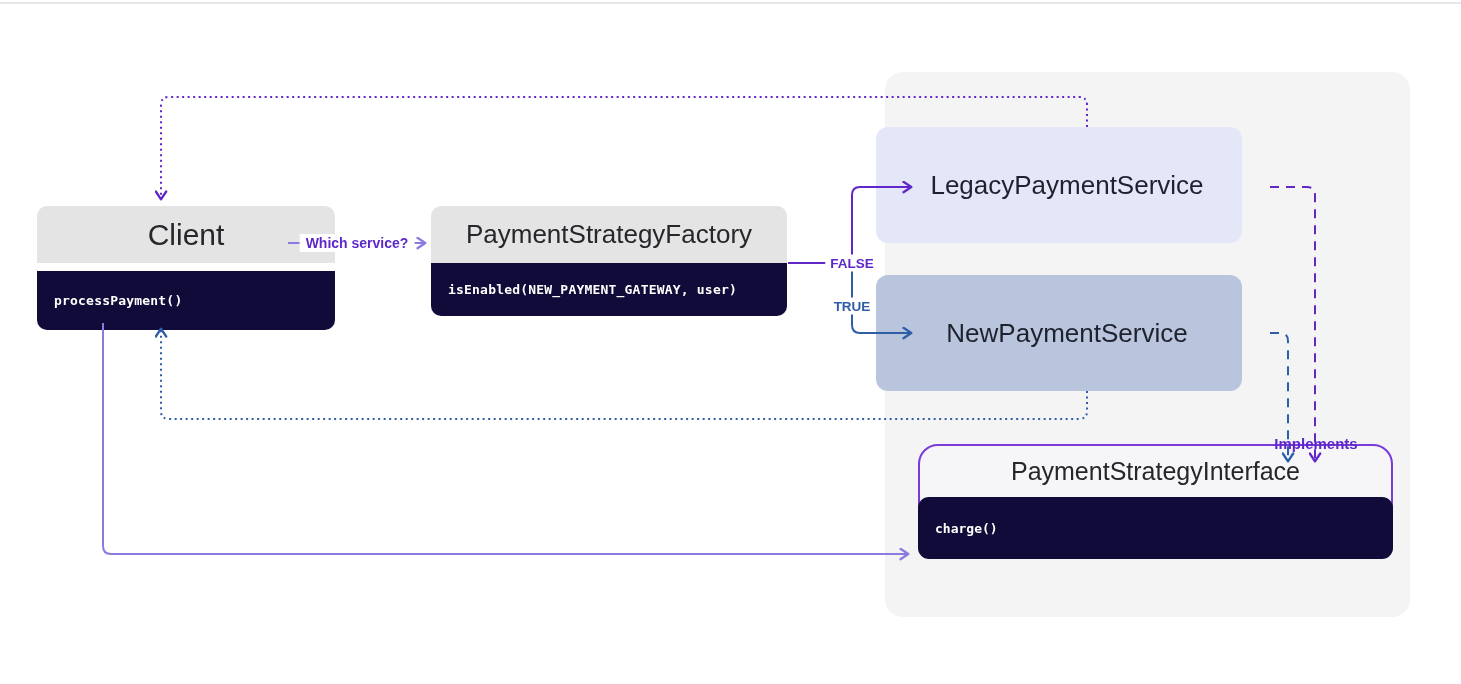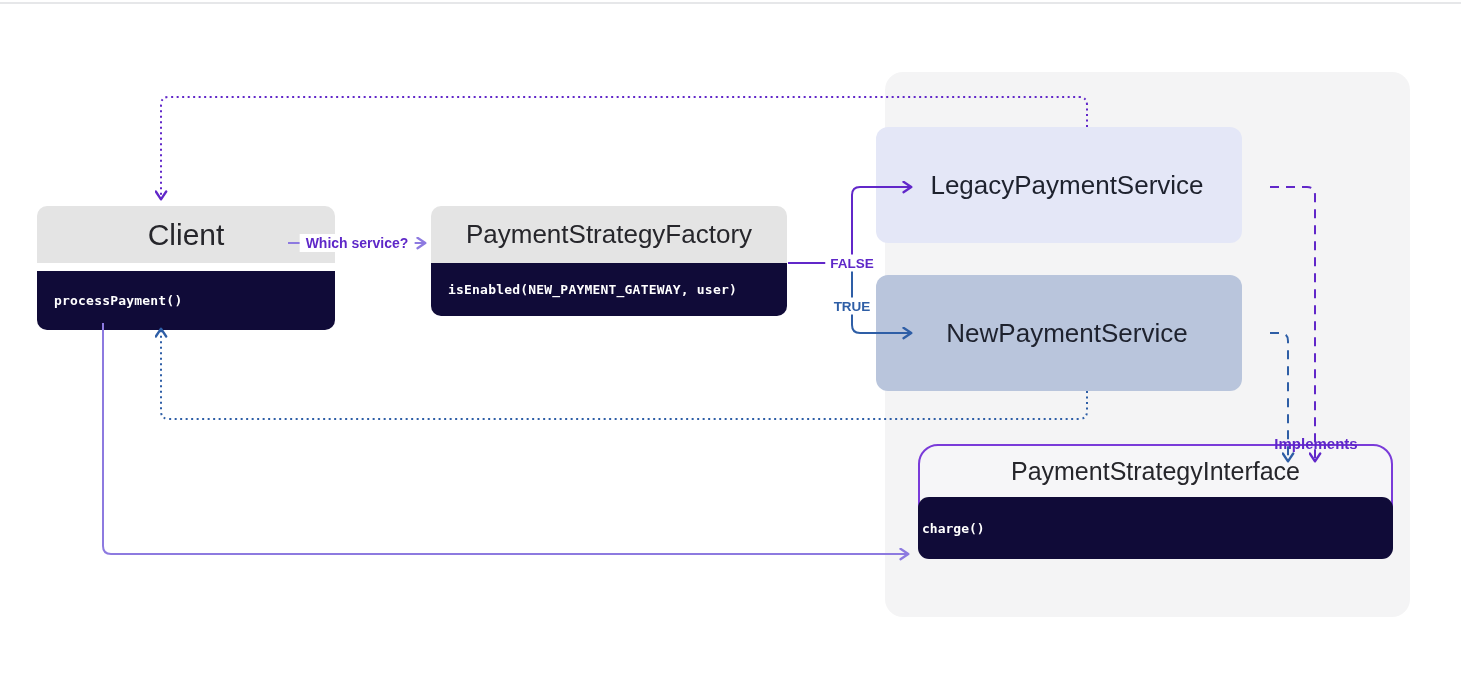--- a/index.html
+++ b/index.html
@@ -35,21 +35,21 @@
 
   
   #node-iface{position:absolute;left:918px;top:444px;width:475px;height:115px;
     border:2px solid var(--iface-border);border-radius:20px;background:var(--iface-header-bg);
     box-sizing:border-box;}
   #node-iface .hd{height:51px;display:flex;align-items:center;justify-content:center;
     font-size:25px;color:var(--title-color);}
   #node-iface .bd{position:absolute;left:-2px;right:-2px;bottom:-2px;height:62px;
     background:var(--navy);color:#fff;border-radius:11px;display:flex;align-items:center;
     font-family:"DejaVu Sans Mono","Liberation Mono",monospace;font-weight:bold;font-size:13px;
-    padding-left:4px;}
+    padding-left:17px;}
 
   
   svg.edges{position:absolute;left:0;top:0;width:1461px;height:684px;pointer-events:none;}
   .edge{fill:none;stroke-width:2;}
   .e-purple{stroke:var(--purple);}
   .e-blue{stroke:var(--blue);}
   .e-lpurple{stroke:var(--light-purple);}
   .dotted{stroke-dasharray:2 3.5;}
   .dashed{stroke-dasharray:9 7;}
   .mk{fill:none;stroke-width:1.8;stroke-linecap:round;stroke-linejoin:round;}

